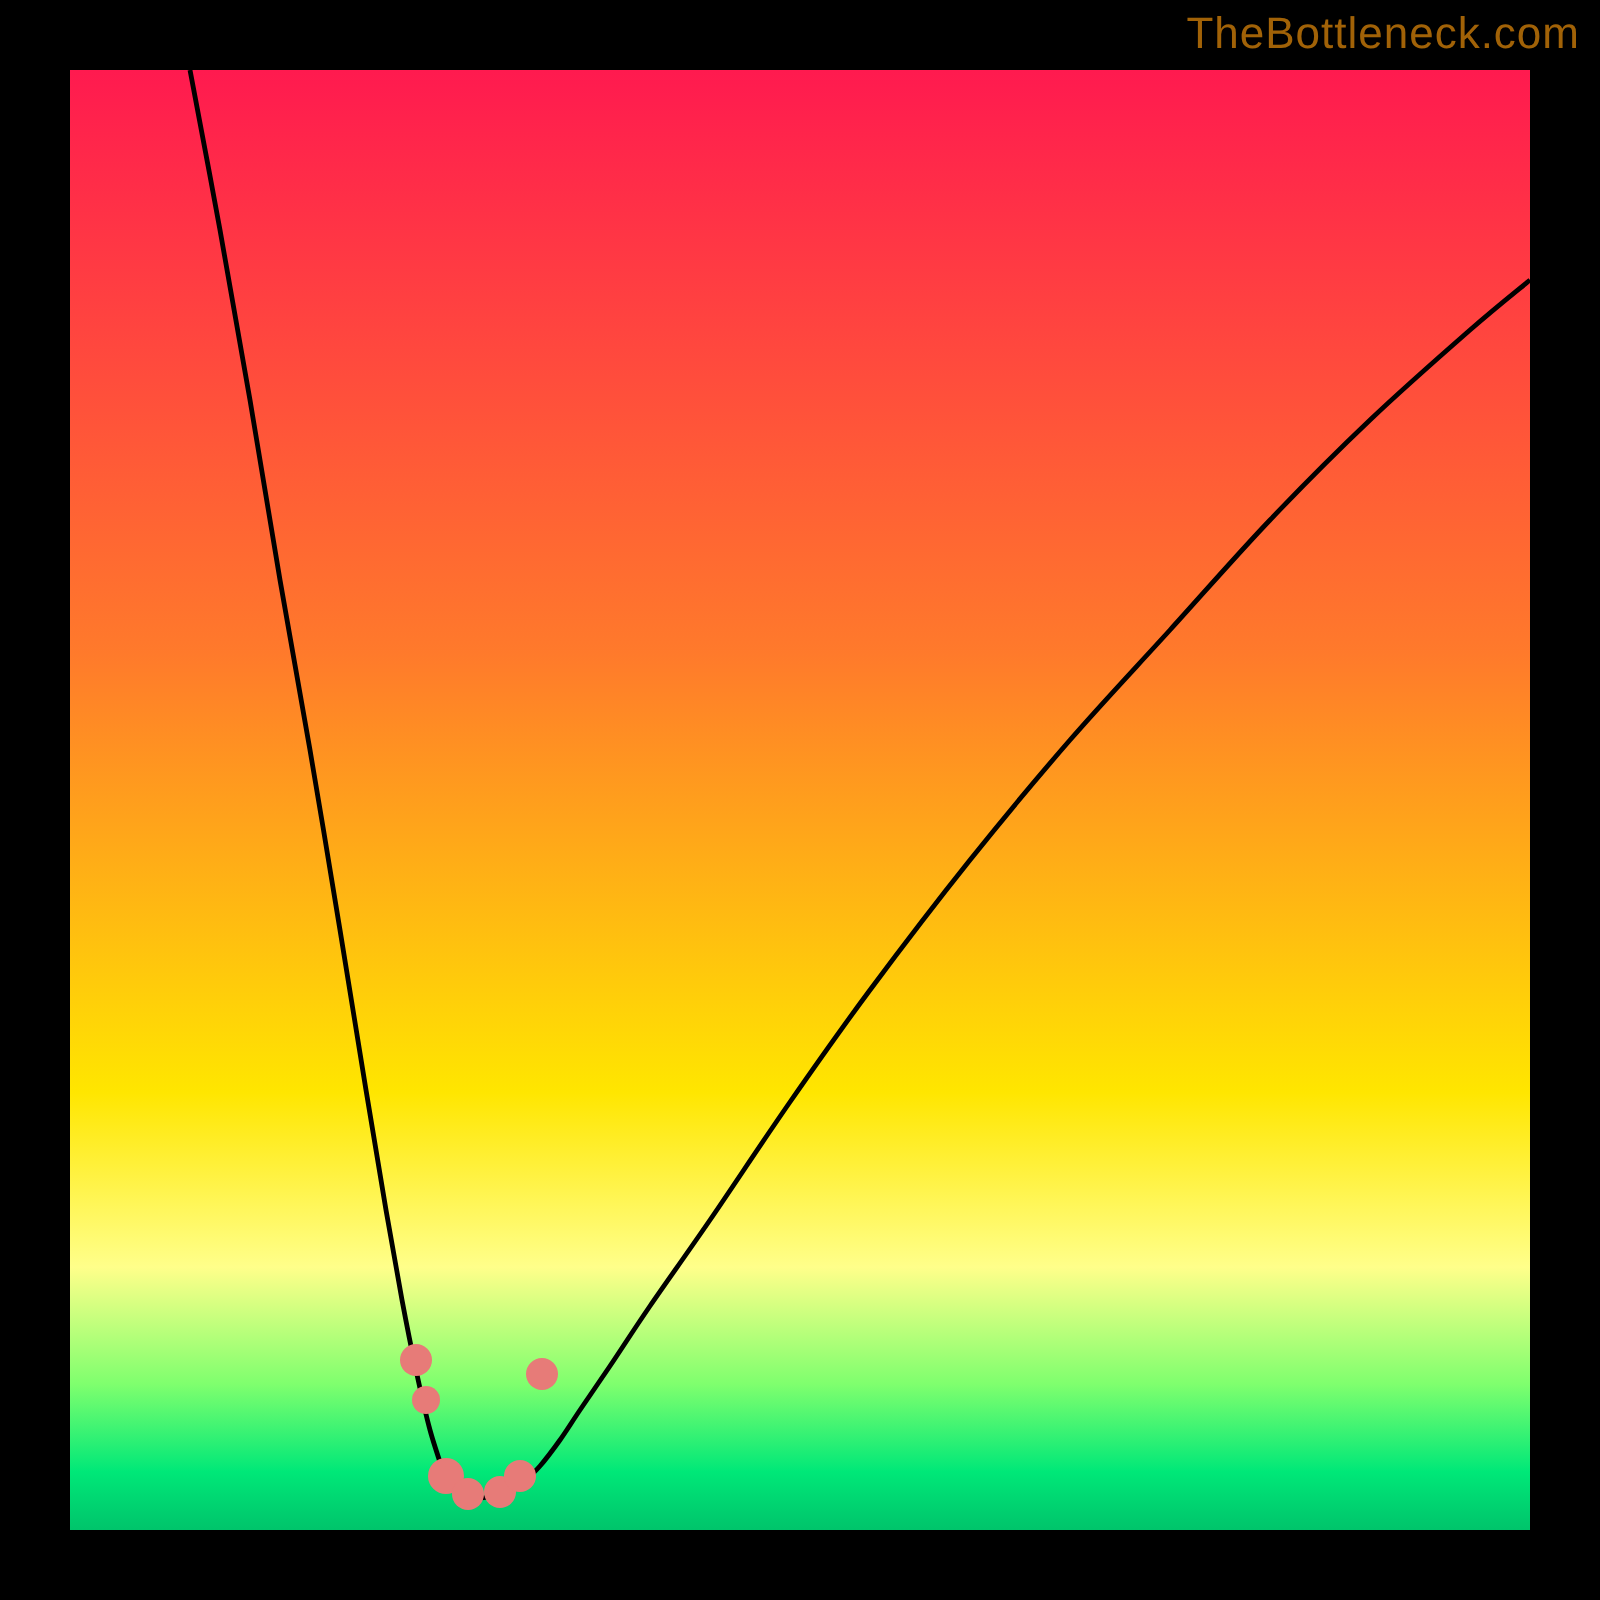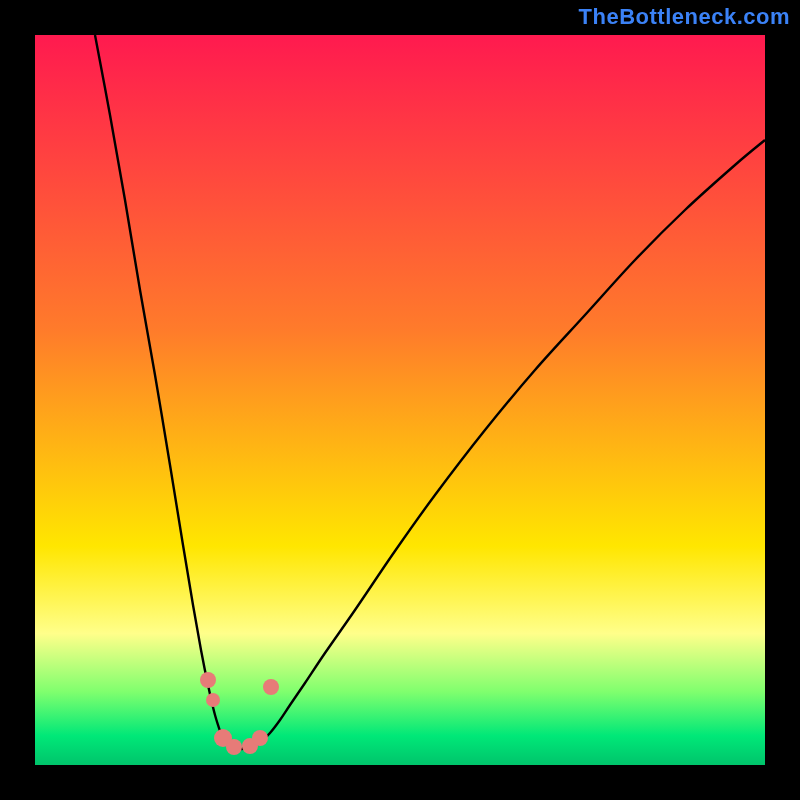--- a/index.html
+++ b/index.html
@@ -13,23 +13,23 @@
   }
   .stage {
     position: relative;
     width: 800px;
     height: 800px;
   }
   .attribution {
     position: absolute;
     top: 4px;
     right: 10px;
-    color: #3b82f6;
+    color: #a16207;
     font-size: 22px;
-    font-weight: 700;
+    font-weight: 400;
     letter-spacing: 0.5px;
     z-index: 10;
   }
   svg {
     position: absolute;
     top: 0;
     left: 0;
   }
 </style>
 </head>

